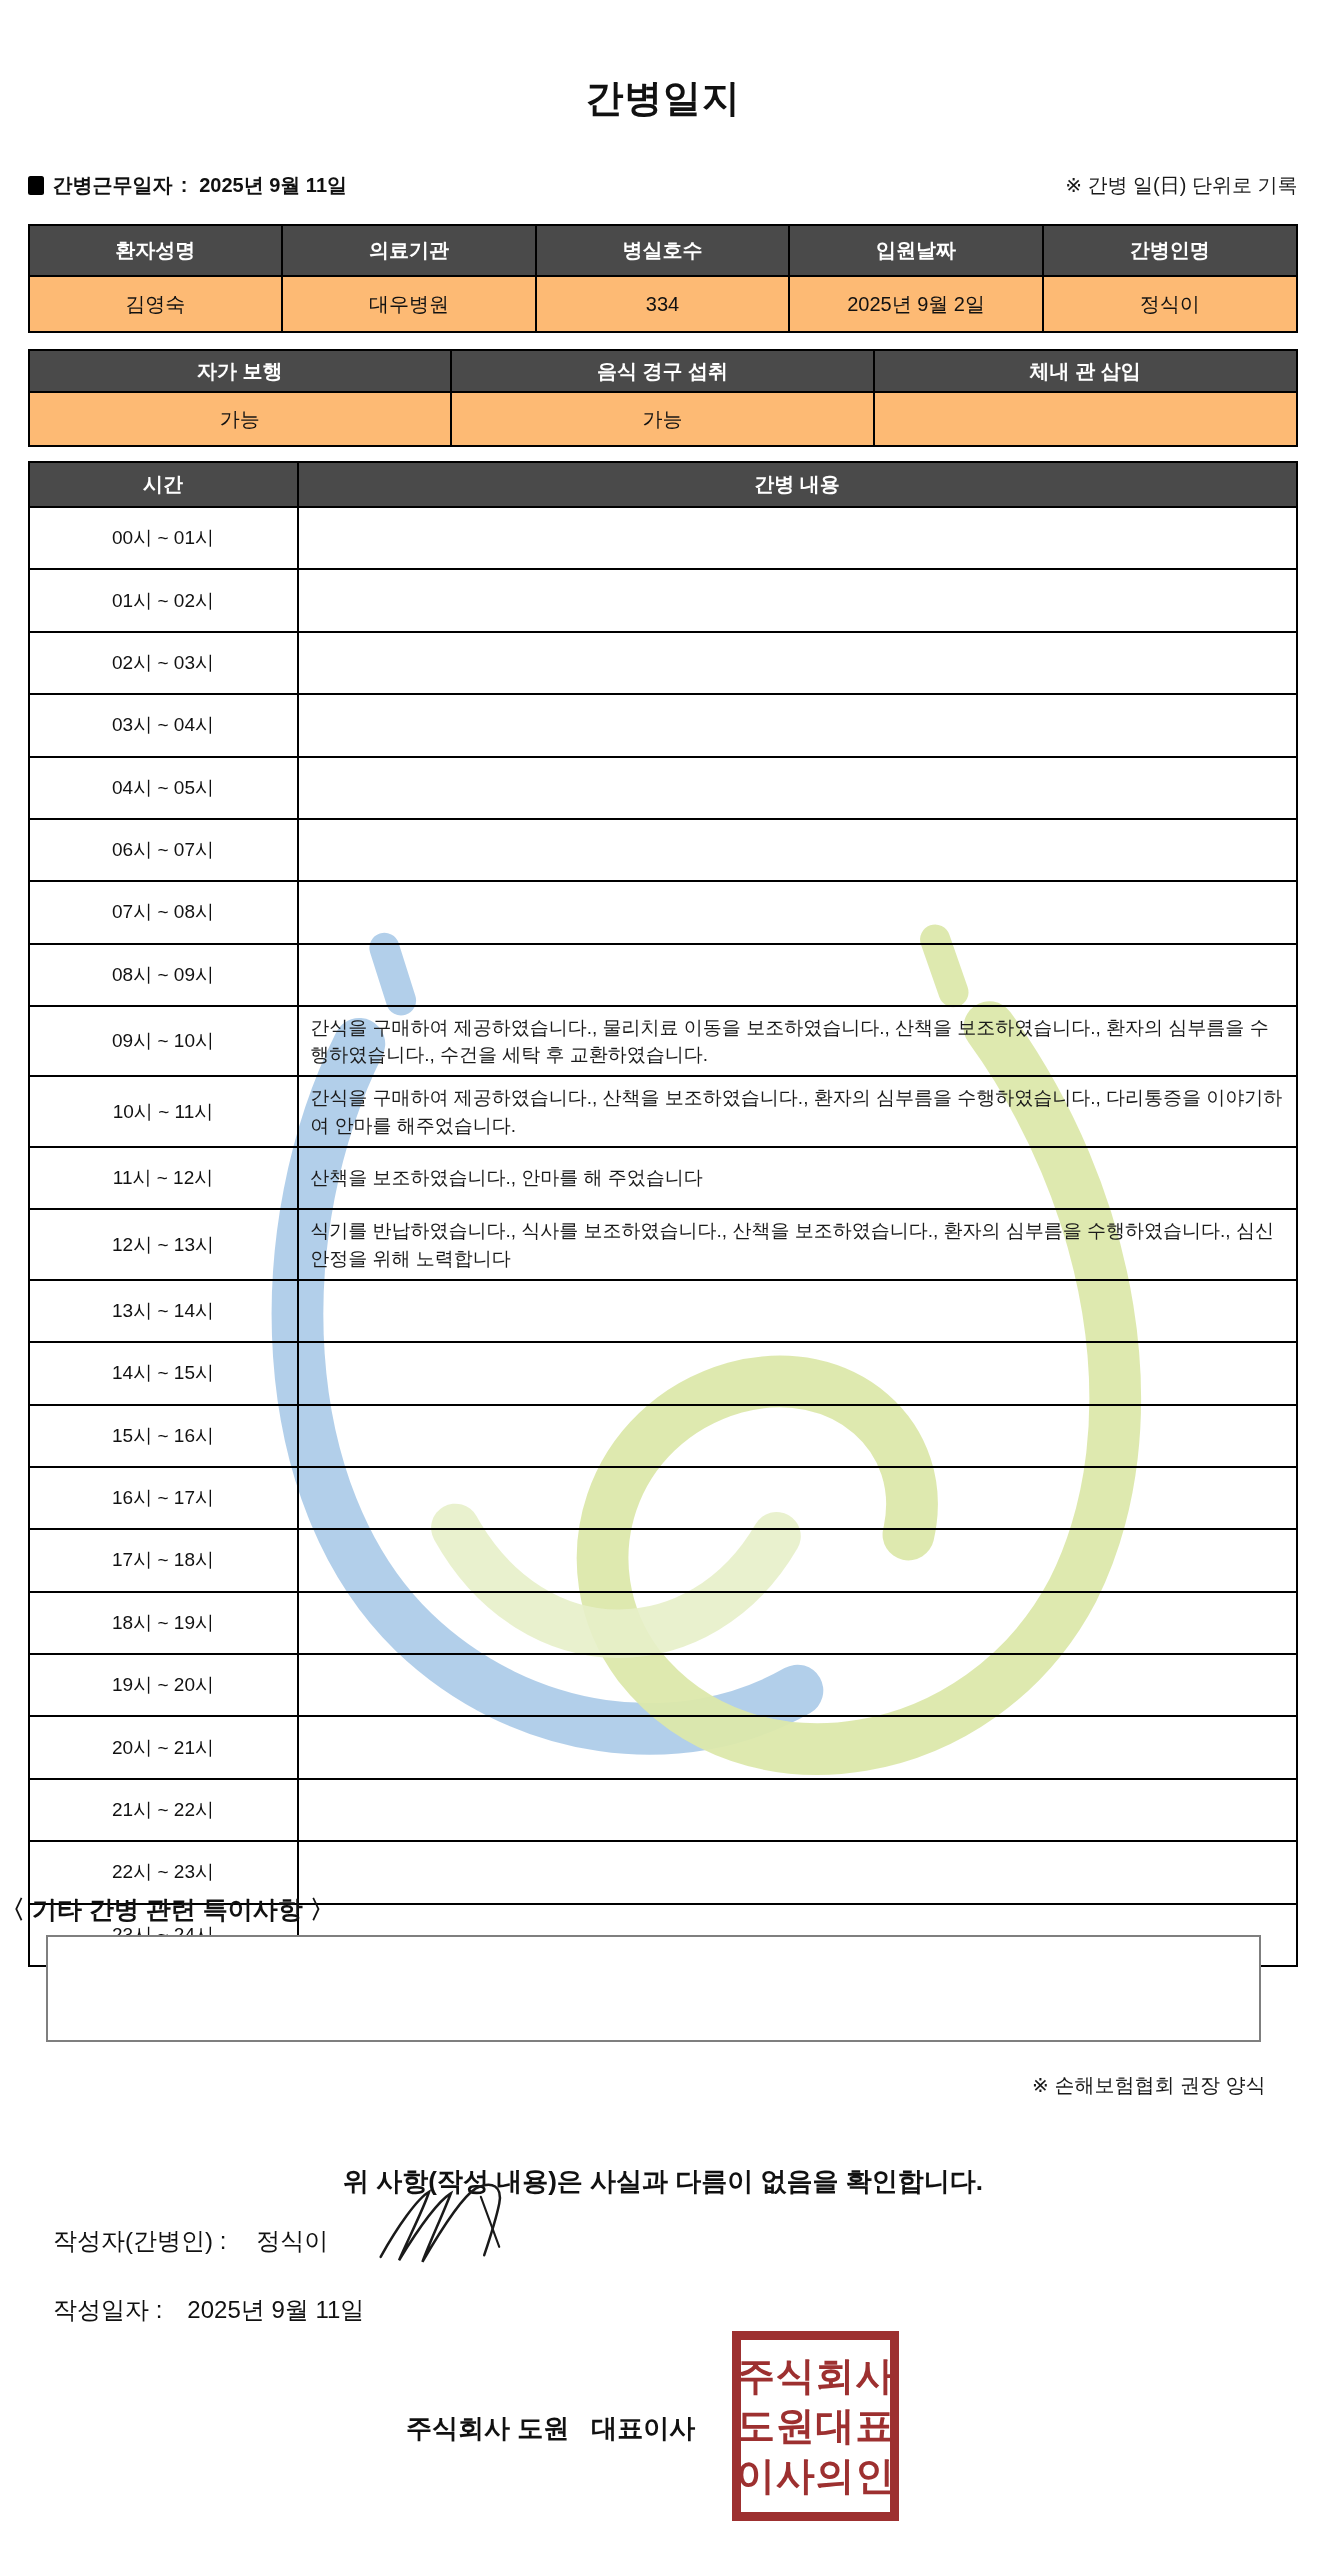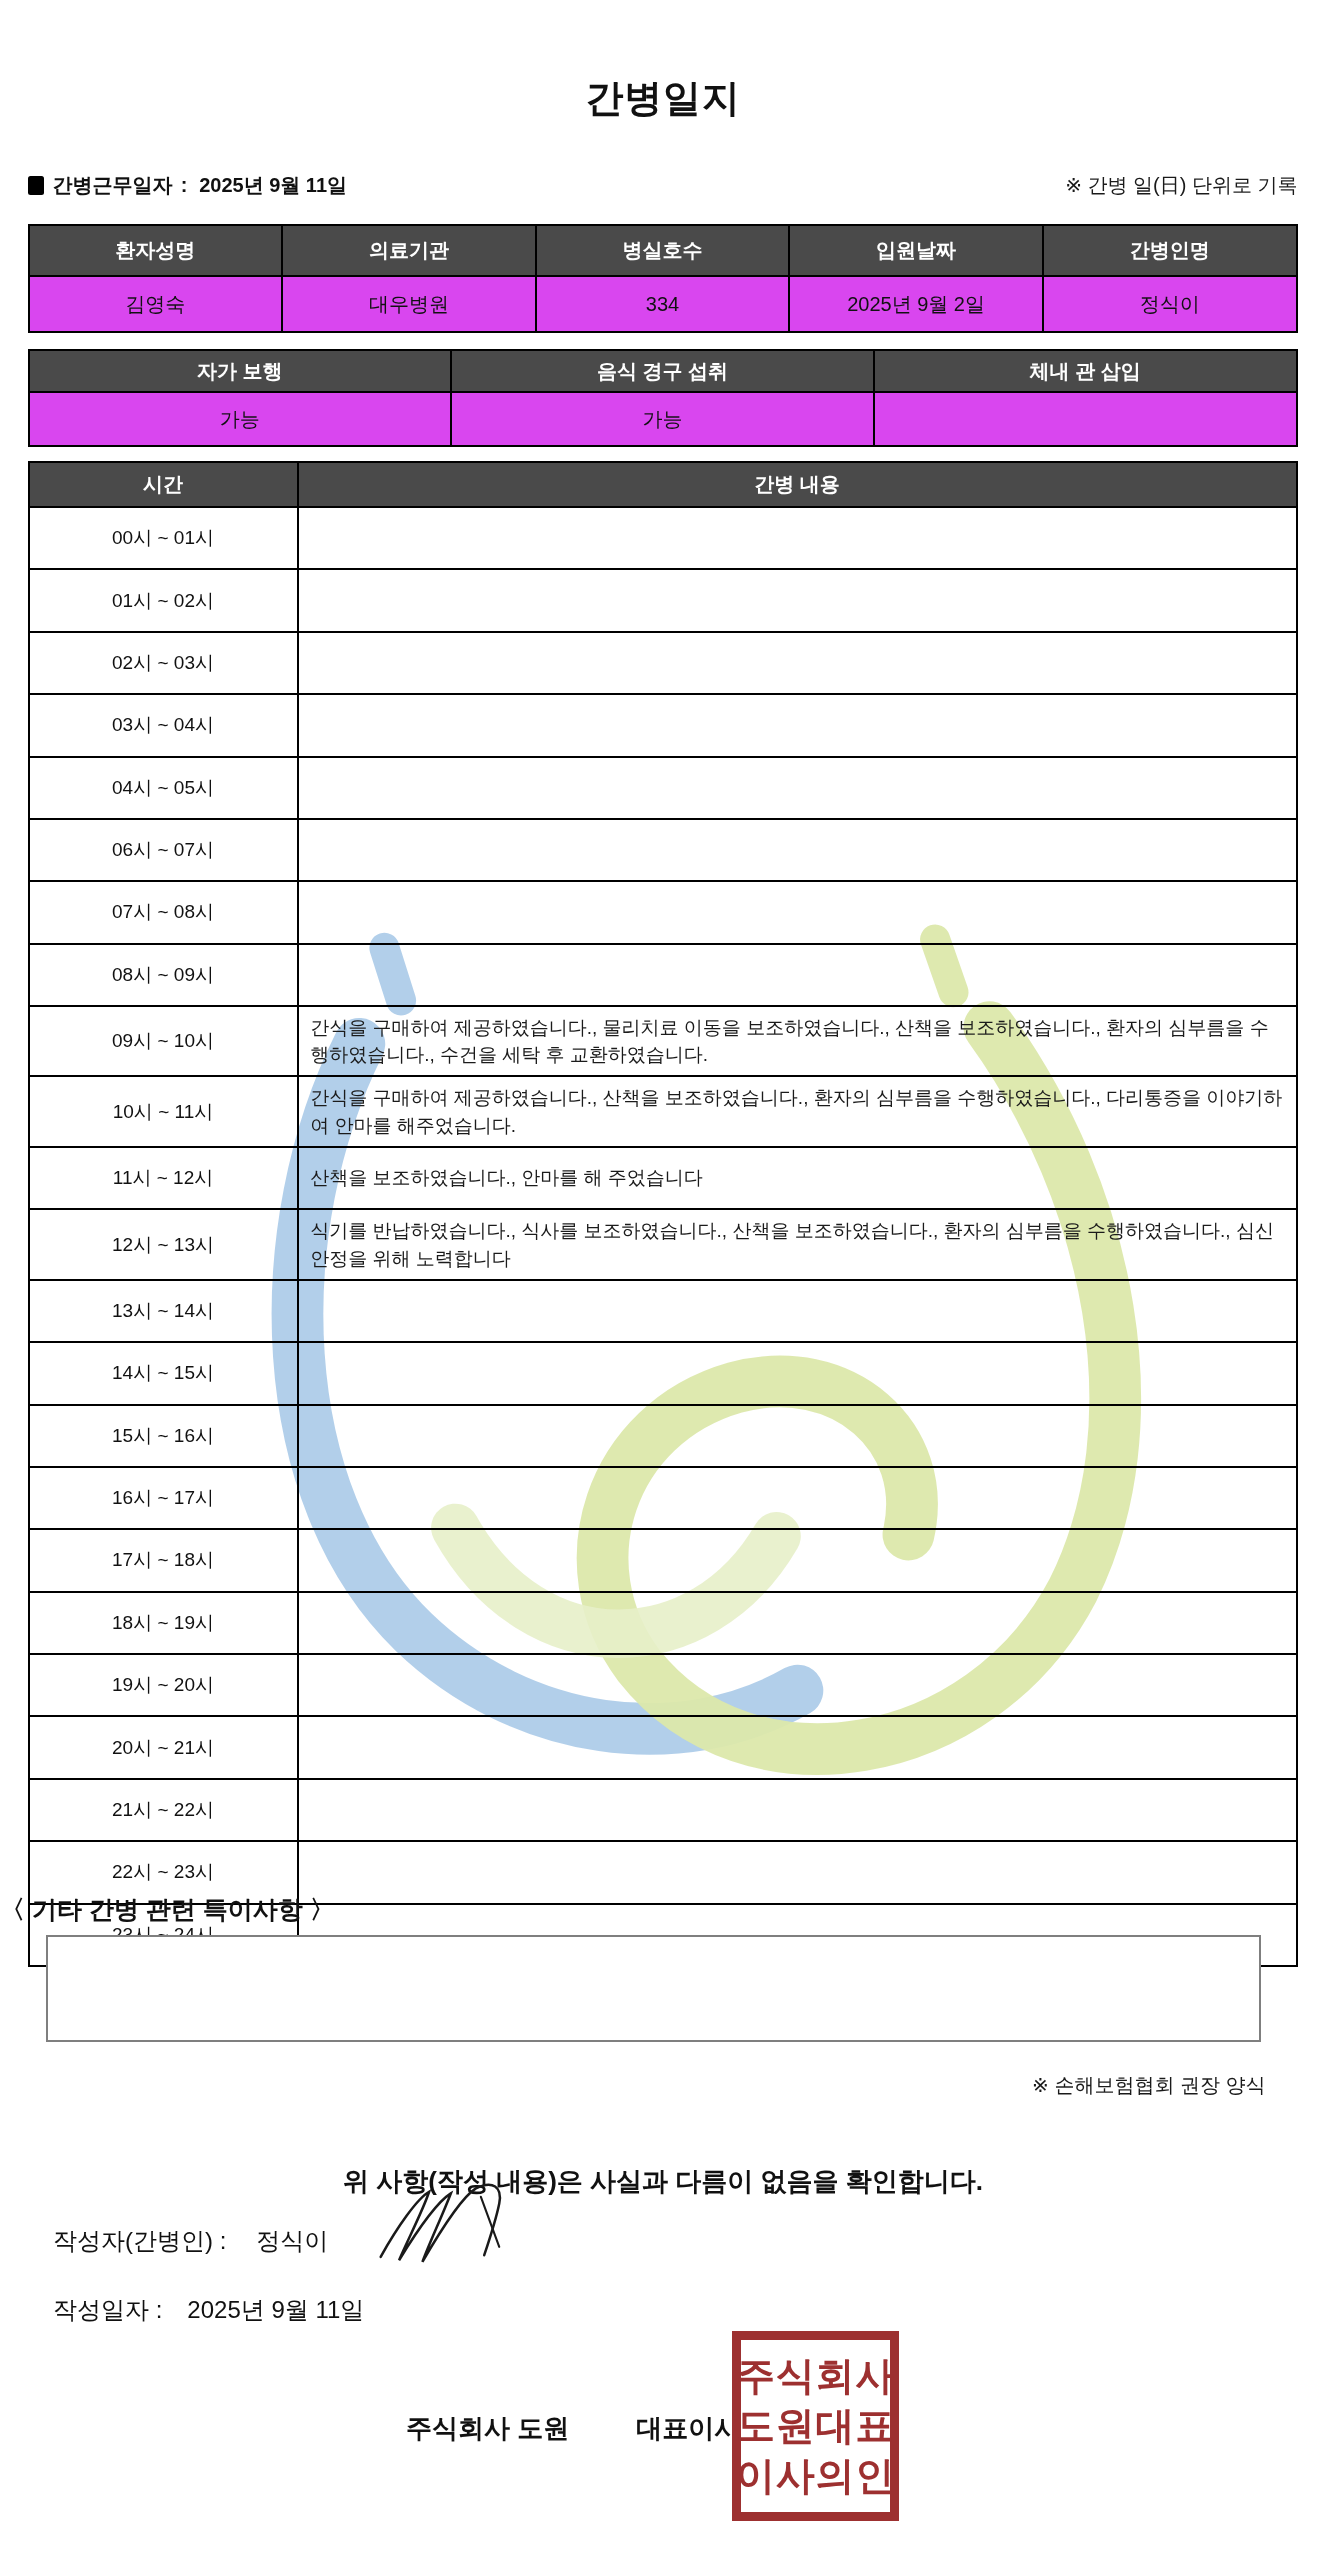--- a/index.html
+++ b/index.html
@@ -18,21 +18,21 @@
   .date-row{top:172px;left:27.5px;width:1270px;display:flex;justify-content:space-between;align-items:center;font-size:20px;}
   .date-left{display:flex;align-items:center;font-weight:700;}
   .blk-sq{display:inline-block;width:16.7px;height:18.4px;background:#000;border-radius:2.5px;margin-right:8.3px;}
   .date-left .sep{margin:0 11.7px 0 8.3px;font-weight:700;}
   .unit-note{font-size:20px;font-weight:400;color:#1a1a1a;}
 
   
   table{border-collapse:collapse;table-layout:fixed;width:1270px;background:transparent;}
   th,td{border:2.5px solid #000;text-align:center;font-size:20px;overflow:hidden;}
   th{background:#4a4a4a;color:#ffffff;font-weight:700;}
-  td{background:#d946ef;color:#111;}
+  td{background:#fdba74;color:#111;}
 
   .patient-table{top:224px;left:27.5px;padding-left:25px;}
   .patient-table th{height:47px;}
   .patient-table td{height:52px;}
 
   .status-table{top:349px;left:27.5px;}
   .status-table th{height:38px;}
   .status-table td{height:50px;}
 
   .care-table{top:461px;left:27.5px;}
@@ -50,21 +50,21 @@
   
   .statement{top:2164px;left:0;width:100%;text-align:center;font-size:26px;font-weight:700;}
 
   .writer-line{top:2225px;left:53px;font-size:24px;display:flex;align-items:center;}
   .writer-line .name{margin-left:30px;}
   .signature{top:2180px;left:374px;}
   .date-line{top:2294px;left:53px;font-size:24px;display:flex;align-items:center;}
   .date-line .val{margin-left:25px;}
 
   
-  .company-line{top:2411px;left:406px;font-size:26px;font-weight:700;display:flex;gap:45px;}
+  .company-line{top:2411px;left:406px;font-size:26px;font-weight:700;display:flex;}
   .company-line .role{margin-left:22px;}
   .stamp{top:2331px;left:732px;width:167px;height:190px;box-sizing:border-box;border:9.2px solid #9d3030;
          background:#fff;display:flex;flex-direction:column;justify-content:center;align-items:center;}
   .stamp .srow{font-size:39px;line-height:50px;font-weight:800;color:#9d3030;letter-spacing:0.8px;white-space:nowrap;}
 </style>
 </head>
 <body>
 
 <div class="page">
 

